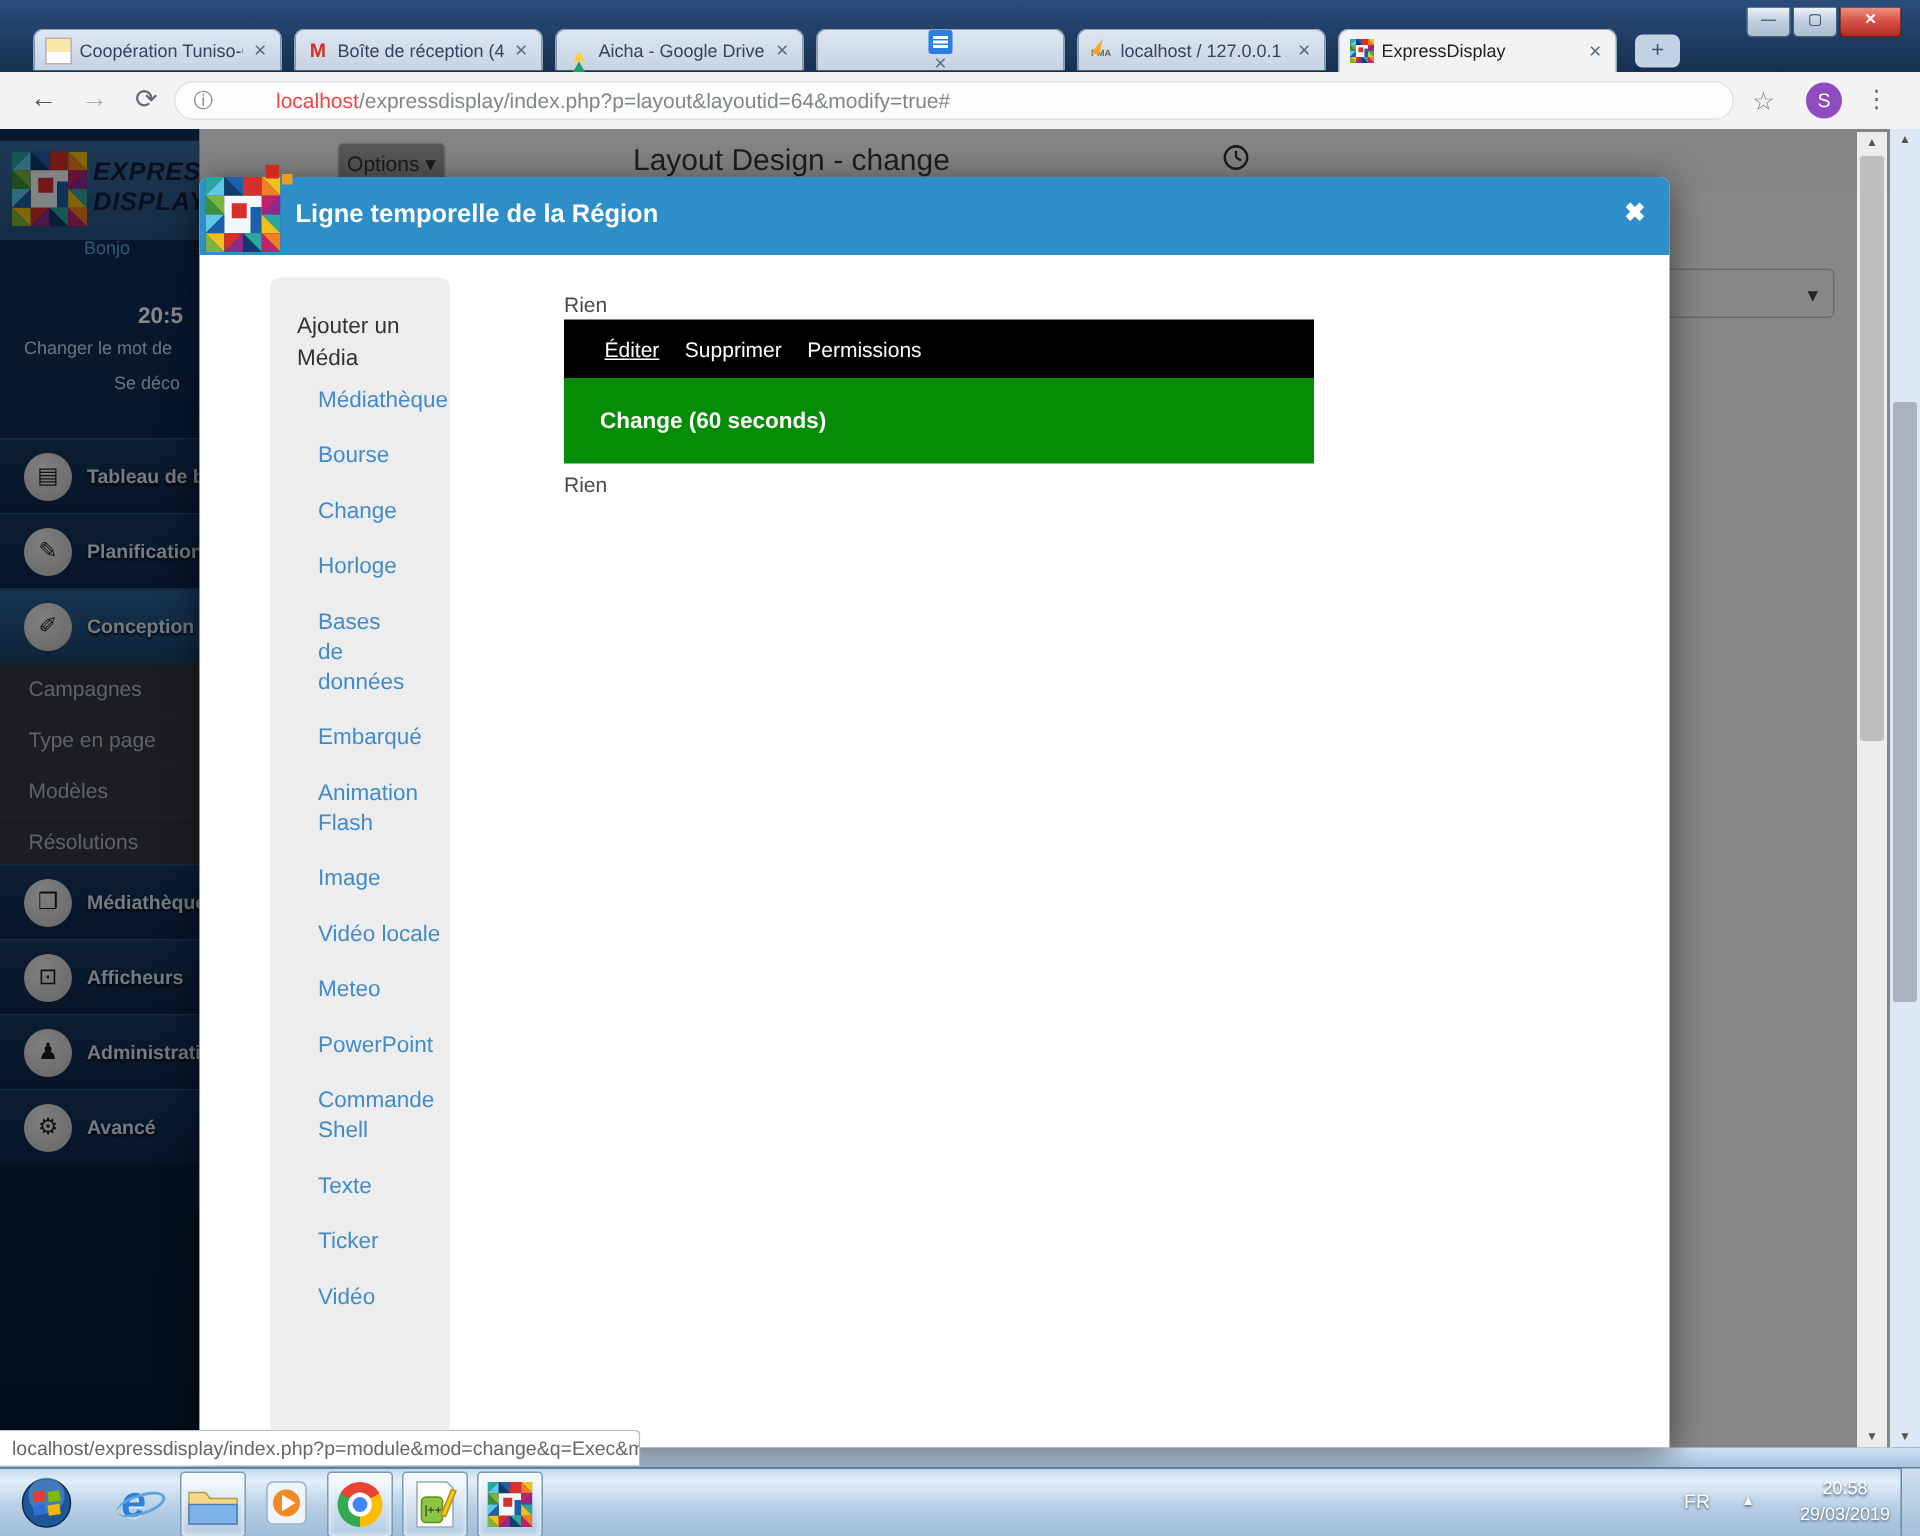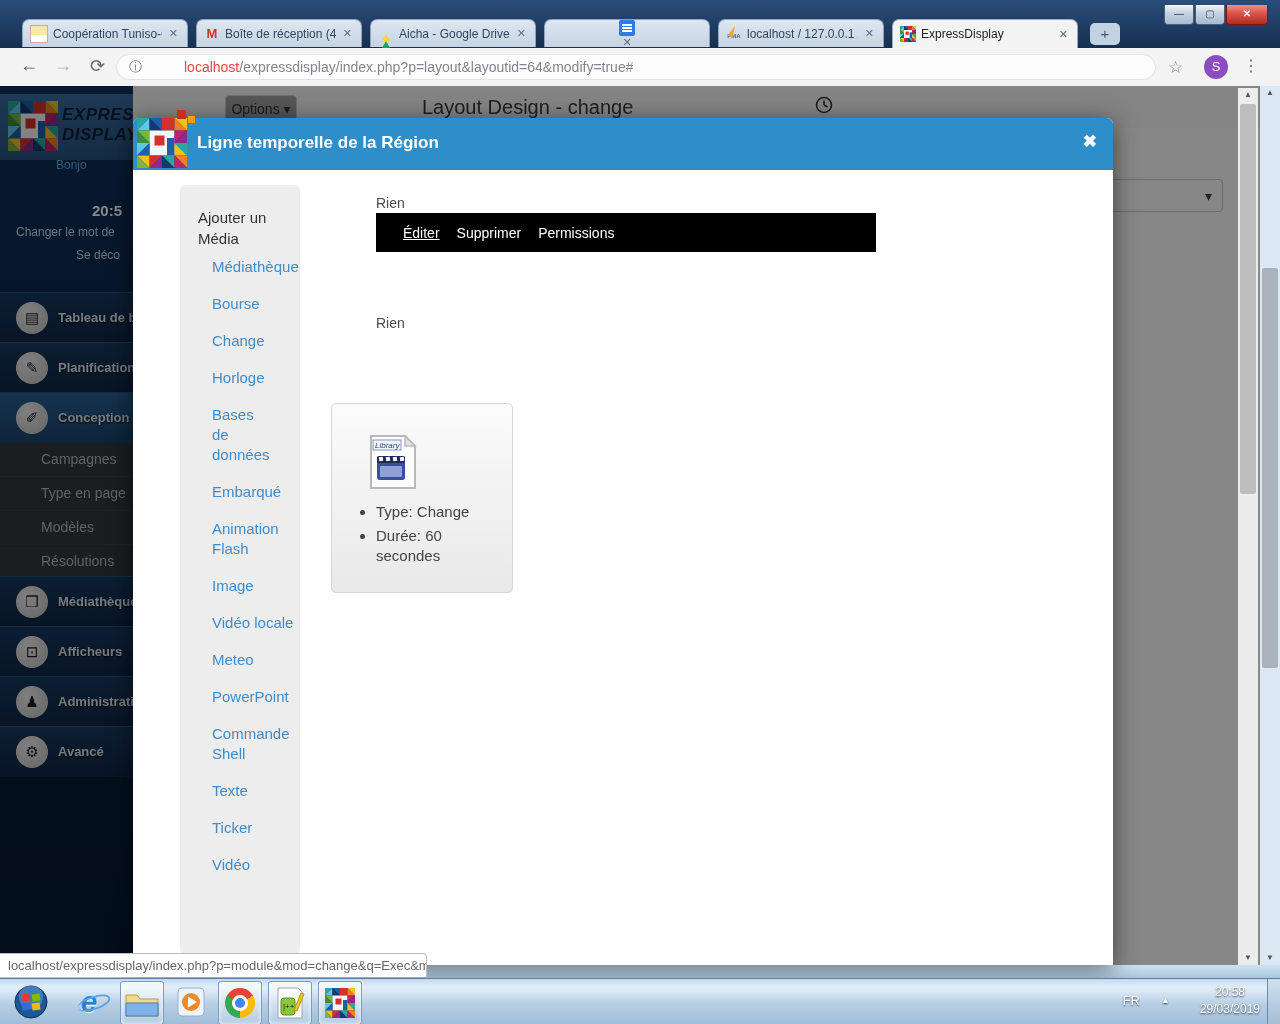--- a/index.html
+++ b/index.html
@@ -67,21 +67,21 @@
   .sb-link{color:#c9dcef;font-size:12px;}
   .menu-item{left:0;width:133px;height:50px;border-top:1px solid #2a5580;
     background:linear-gradient(180deg,#17395f,#0e2747);overflow:hidden;white-space:nowrap;}
   .menu-item.active{background:linear-gradient(180deg,#2a6094,#1a436c);}
   .mi-ico{position:absolute;left:16px;top:9px;width:32px;height:32px;border-radius:50%;
     background:radial-gradient(circle at 35% 30%,#f0f0f0,#c2c2c2);color:#1c1c1c;
     font-size:15px;text-align:center;line-height:32px;}
   .mi-label{position:absolute;left:58px;top:17px;font-size:13px;font-weight:bold;color:#dde8f2;
     text-shadow:0 1px 2px #000;}
   .submenu{left:0;width:133px;background:#33383d;}
-  .sub-item{height:33px;line-height:33px;padding-left:41px;font-size:14px;color:#b5bac1;
+  .sub-item{height:33px;line-height:33px;padding-left:19px;font-size:14px;color:#b5bac1;
     border-bottom:1px solid #3c4147;white-space:nowrap;overflow:hidden;}
 
   .app-header{left:133px;top:0;width:1129px;height:42px;background:#fafafa;}
   .opt-btn{left:92px;top:9px;width:70px;height:28px;background:#a3a3a3;border:1px solid #cfcfcf;
     border-radius:4px;font-size:14px;color:#333;text-align:center;line-height:27px;}
   .page-title{left:256px;top:10px;font-size:20px;color:#3a3a3a;margin-left:33px;}
   .region-select{left:870px;top:7px;width:220px;height:33px;background:#fff;border:1px solid #ccc;
     border-radius:4px;font-size:14px;color:#333;line-height:32px;padding-left:12px;box-sizing:border-box;}
   .caret{position:absolute;right:10px;top:0;color:#444;}
 
@@ -403,31 +403,23 @@
         <li><a>Vidéo</a></li>
       </ul>
     </div>
 
     <div class="rien" style="left:243px;top:77px;">Rien</div>
     <div class="abs tl-toolbar">
       <a class="underl">Éditer</a>
       <a>Supprimer</a>
       <a>Permissions</a>
     </div>
+    <div class="abs tl-item">Change (60 seconds)</div>
     <div class="rien" style="left:243px;top:197px;">Rien</div>
 
-    <div class="abs media-card">
-      <svg class="card-icon" width="48" height="56">
-          <use href="#libicon"></use>
-        </svg>
-      <ul class="card-list">
-        <li>Type: Change</li>
-        <li>Durée: 60 secondes</li>
-      </ul>
-    </div>
   </div>
 
   <div class="abs status">localhost/expressdisplay/index.php?p=module&amp;mod=change&amp;q=Exec&amp;me...</div>
 
   <div class="abs taskbar">
     <div class="abs tb-icon" style="left:10px;">
       <svg width="36" height="36">
           <use href="#orb"></use>
         </svg>
     </div>

